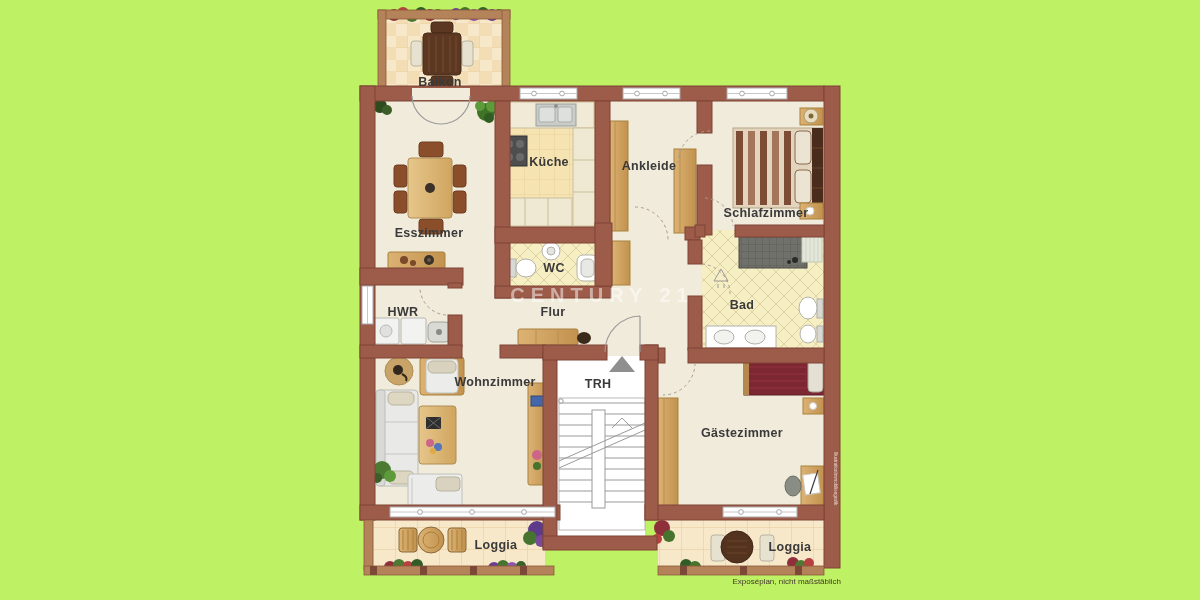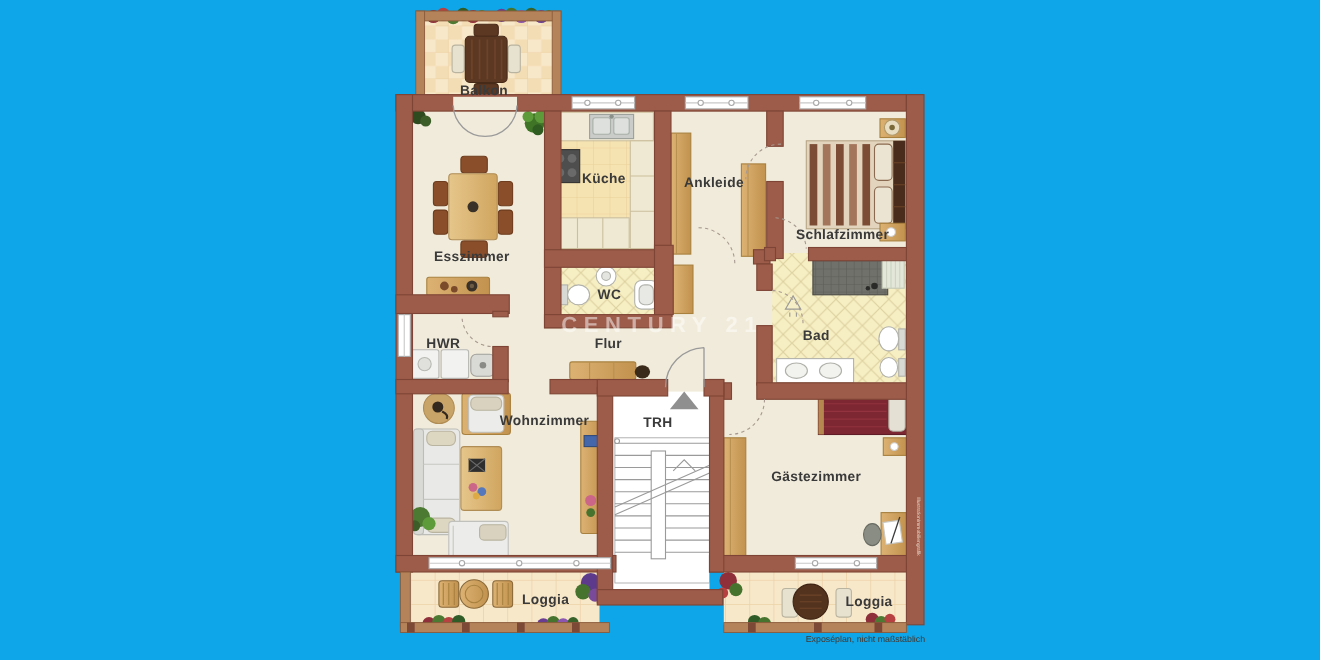--- a/index.html
+++ b/index.html
@@ -1,16 +1,16 @@
 <!DOCTYPE html>
 <html><head>
 <meta charset="utf-8">
 <style>
   html,body{margin:0;padding:0;background:#ffffff;}
-  .stage{position:relative;width:1200px;height:600px;background:#0ea5e9;overflow:hidden;
+  .stage{position:relative;width:1200px;height:600px;background:#bef264;overflow:hidden;
          font-family:"Liberation Sans", sans-serif;}
   svg{position:absolute;inset:0;}
   text{font-family:"Liberation Sans", sans-serif;}
   .room-label{font-size:12.5px;font-weight:700;fill:#3a3a3a;letter-spacing:.3px;}
   .watermark{font-size:20px;font-weight:700;fill:#ffffff;opacity:.5;letter-spacing:6px;}
   .footer-note{font-size:8px;fill:#44362c;}
   .side-credit{font-size:4.5px;fill:#f0e2d4;opacity:.9;}
   .wall{fill:#9d5b49;stroke:#7e4536;stroke-width:1;}
   .wall-thin{fill:#b5835a;stroke:#8a5a3a;stroke-width:.8;}
   .win{fill:#ffffff;stroke:#a9a9a9;stroke-width:1;}

